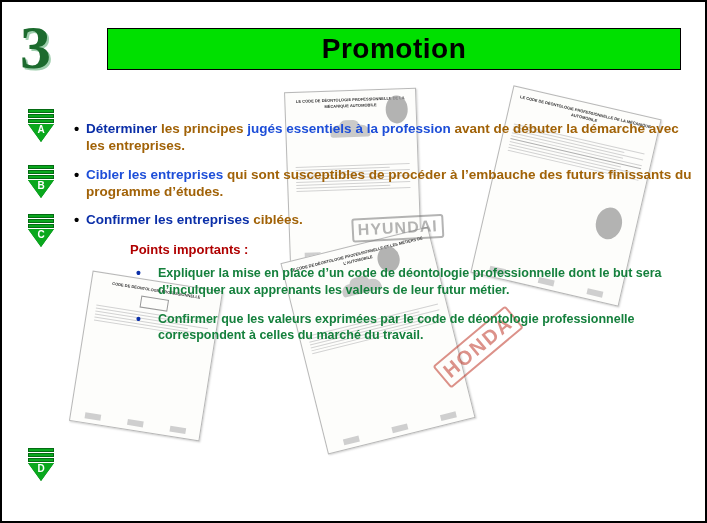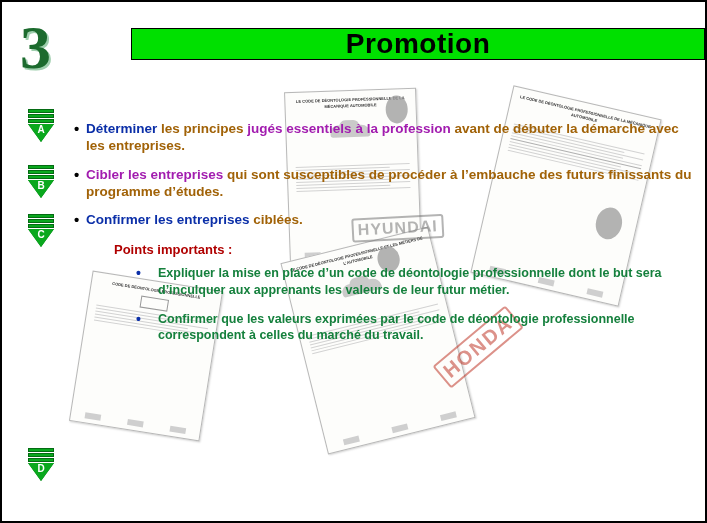--- a/index.html
+++ b/index.html
@@ -27,24 +27,24 @@
     font-size: 62px;
     font-weight: bold;
     color: #1c6b2e;
     line-height: 1;
     text-shadow: 2px 2px 0 #9fcfae;
   }
 
   
   .title-banner {
     position: absolute;
-    left: 129px;
+    left: 105px;
     top: 26px;
     width: 574px;
-    height: 32px;
+    height: 42px;
     background: #00e000;
     border: 1px solid #000000;
     box-sizing: border-box;
     display: flex;
     align-items: center;
     justify-content: center;
   }
   .title-banner .title-text {
     font-family: "Liberation Sans", sans-serif;
     font-size: 28px;
@@ -185,27 +185,27 @@
     padding-left: 12px;
   }
   .bullet::before {
     content: "•";
     position: absolute;
     left: 0;
     top: -1px;
     font-size: 15px;
     color: #000000;
   }
-  .green { color: #a21caf; }
+  .green { color: #1d4ed8; }
   .blue  { color: #0b2fa8; margin-top: 37px; }
   .black { color: #a16207; }
 
   .sub-head {
     margin-top: 14px;
-    margin-left: 40px;
+    margin-left: 56px;
     font-size: 13px;
     font-weight: bold;
     color: #b00000;
   }
   .sub-list {
     margin-top: 8px;
     margin-left: 40px;
   }
   .sub-item {
     position: relative;

